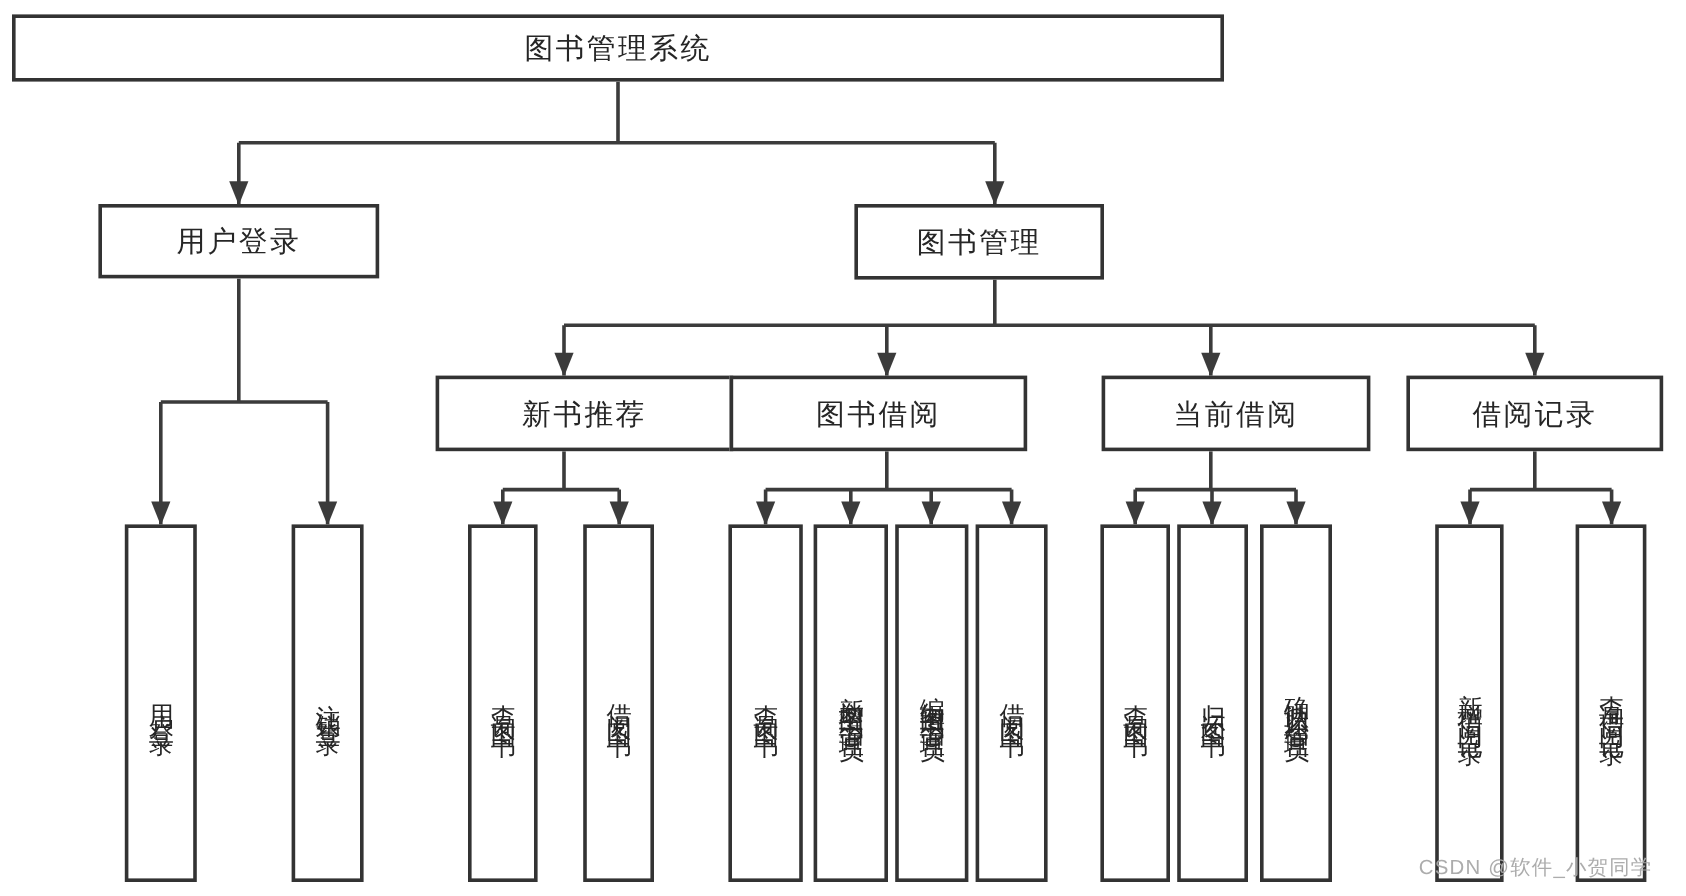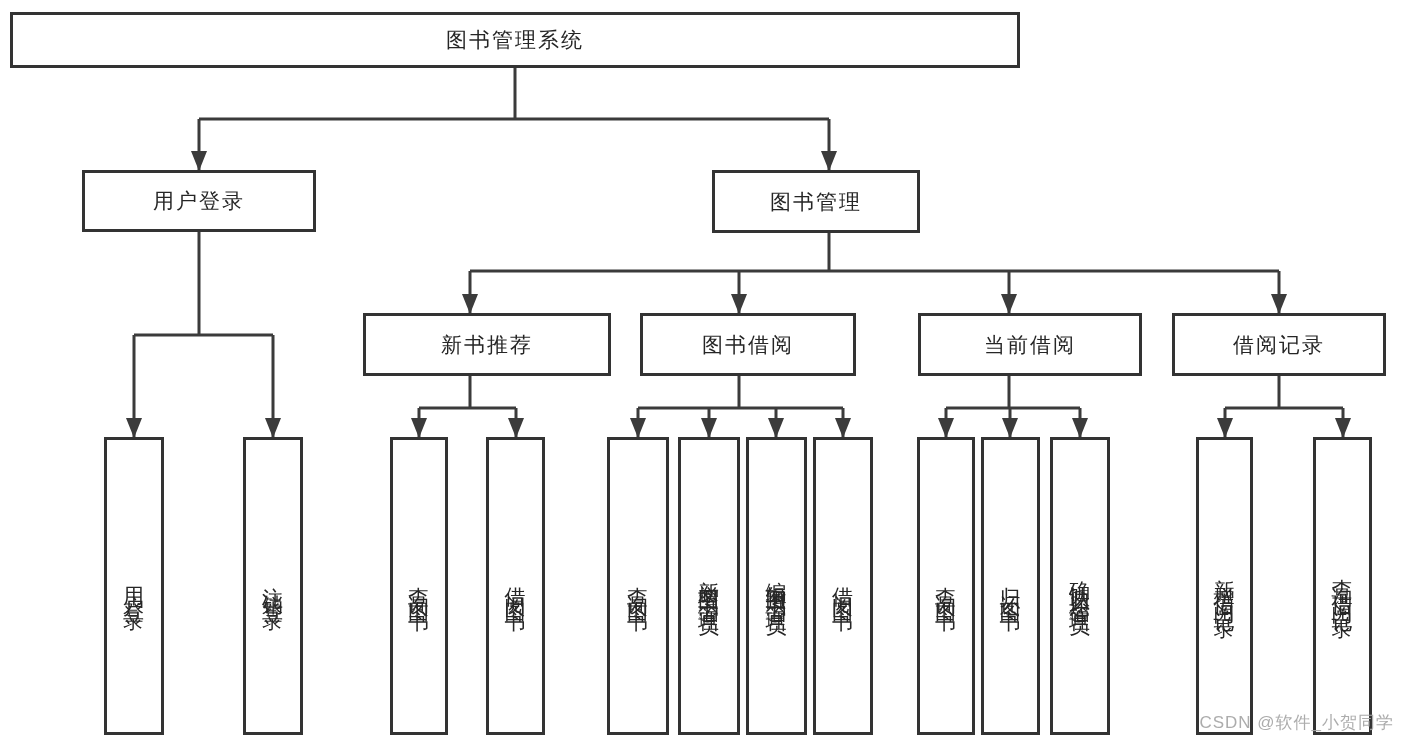--- a/index.html
+++ b/index.html
@@ -26,37 +26,37 @@
     box-sizing: border-box;
     background: #ffffff;
     border: 3px solid #333333;
     display: flex;
     align-items: center;
     justify-content: center;
     color: #262626;
     z-index: 2;
   }
   .node.h {
-    font-size: 21px;
+    font-size: 24px;
     letter-spacing: 2px;
     white-space: nowrap;
   }
   .node.v {
     writing-mode: vertical-rl;
     text-orientation: mixed;
     font-size: 21px;
     letter-spacing: 8px;
     line-height: 1;
   }
   .node.v.tight {
     letter-spacing: 5px;
   }
   .watermark {
     position: absolute;
-    right: 11px;
+    right: 28px;
     top: 711px;
     font-size: 17px;
     color: rgba(168,168,168,0.95);
     letter-spacing: 1px;
     z-index: 5;
     white-space: nowrap;
   }
 </style>
 </head>
 <body>
@@ -105,21 +105,21 @@
       <polygon points="1335,418 1351,418 1343,438"></polygon>
     </g>
   </svg>
 
   <div class="node h" style="left:10px;top:12px;width:1010px;height:56px">图书管理系统</div>
 
   <div class="node h" style="left:82px;top:170px;width:234px;height:62px">用户登录</div>
   <div class="node h" style="left:712px;top:170px;width:208px;height:63px">图书管理</div>
 
   <div class="node h" style="left:363px;top:313px;width:248px;height:63px">新书推荐</div>
-  <div class="node h" style="left:640px;top:313px;width:216px;height:63px">图书借阅</div>
+  <div class="node h" style="left:608px;top:313px;width:248px;height:63px">图书借阅</div>
   <div class="node h" style="left:918px;top:313px;width:224px;height:63px">当前借阅</div>
   <div class="node h" style="left:1172px;top:313px;width:214px;height:63px">借阅记录</div>
 
   <div class="node v" style="left:104px;top:437px;width:60px;height:298px">用户登录</div>
   <div class="node v" style="left:243px;top:437px;width:60px;height:298px">注销登录</div>
 
   <div class="node v" style="left:390px;top:437px;width:58px;height:298px">查询图书</div>
   <div class="node v" style="left:486px;top:437px;width:59px;height:298px">借阅图书</div>
 
   <div class="node v" style="left:607px;top:437px;width:62px;height:298px">查询图书</div>

